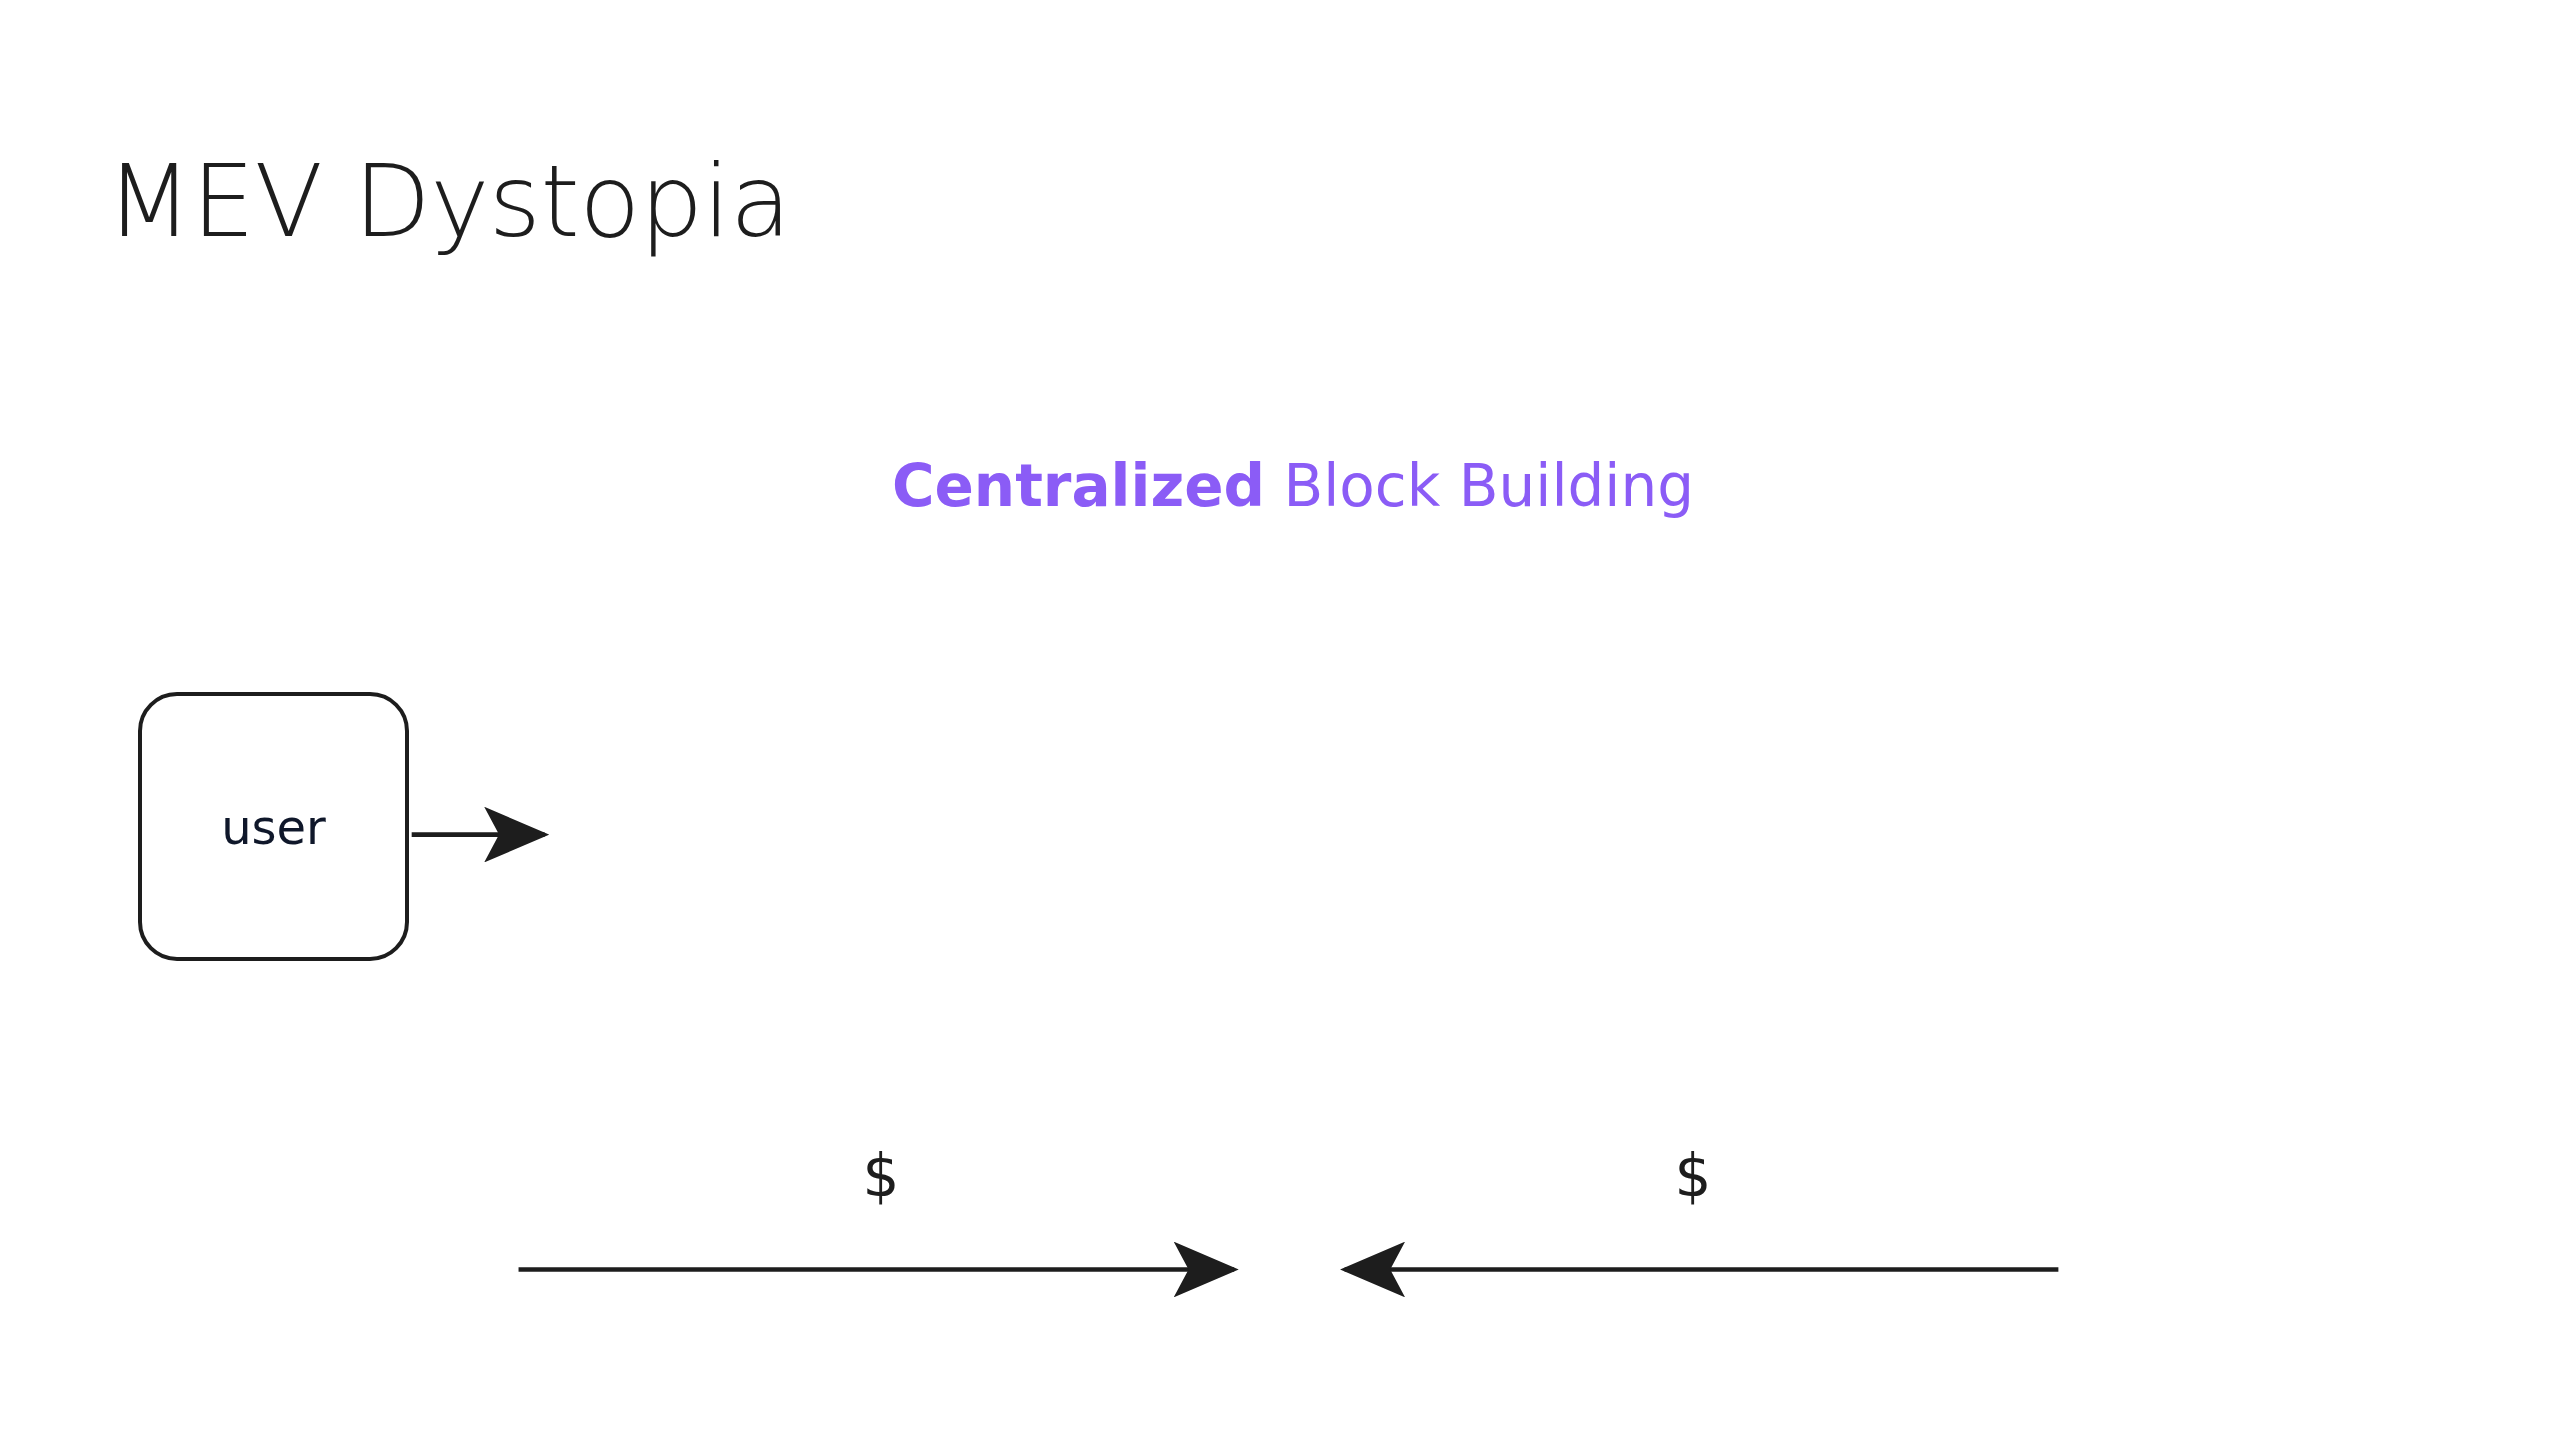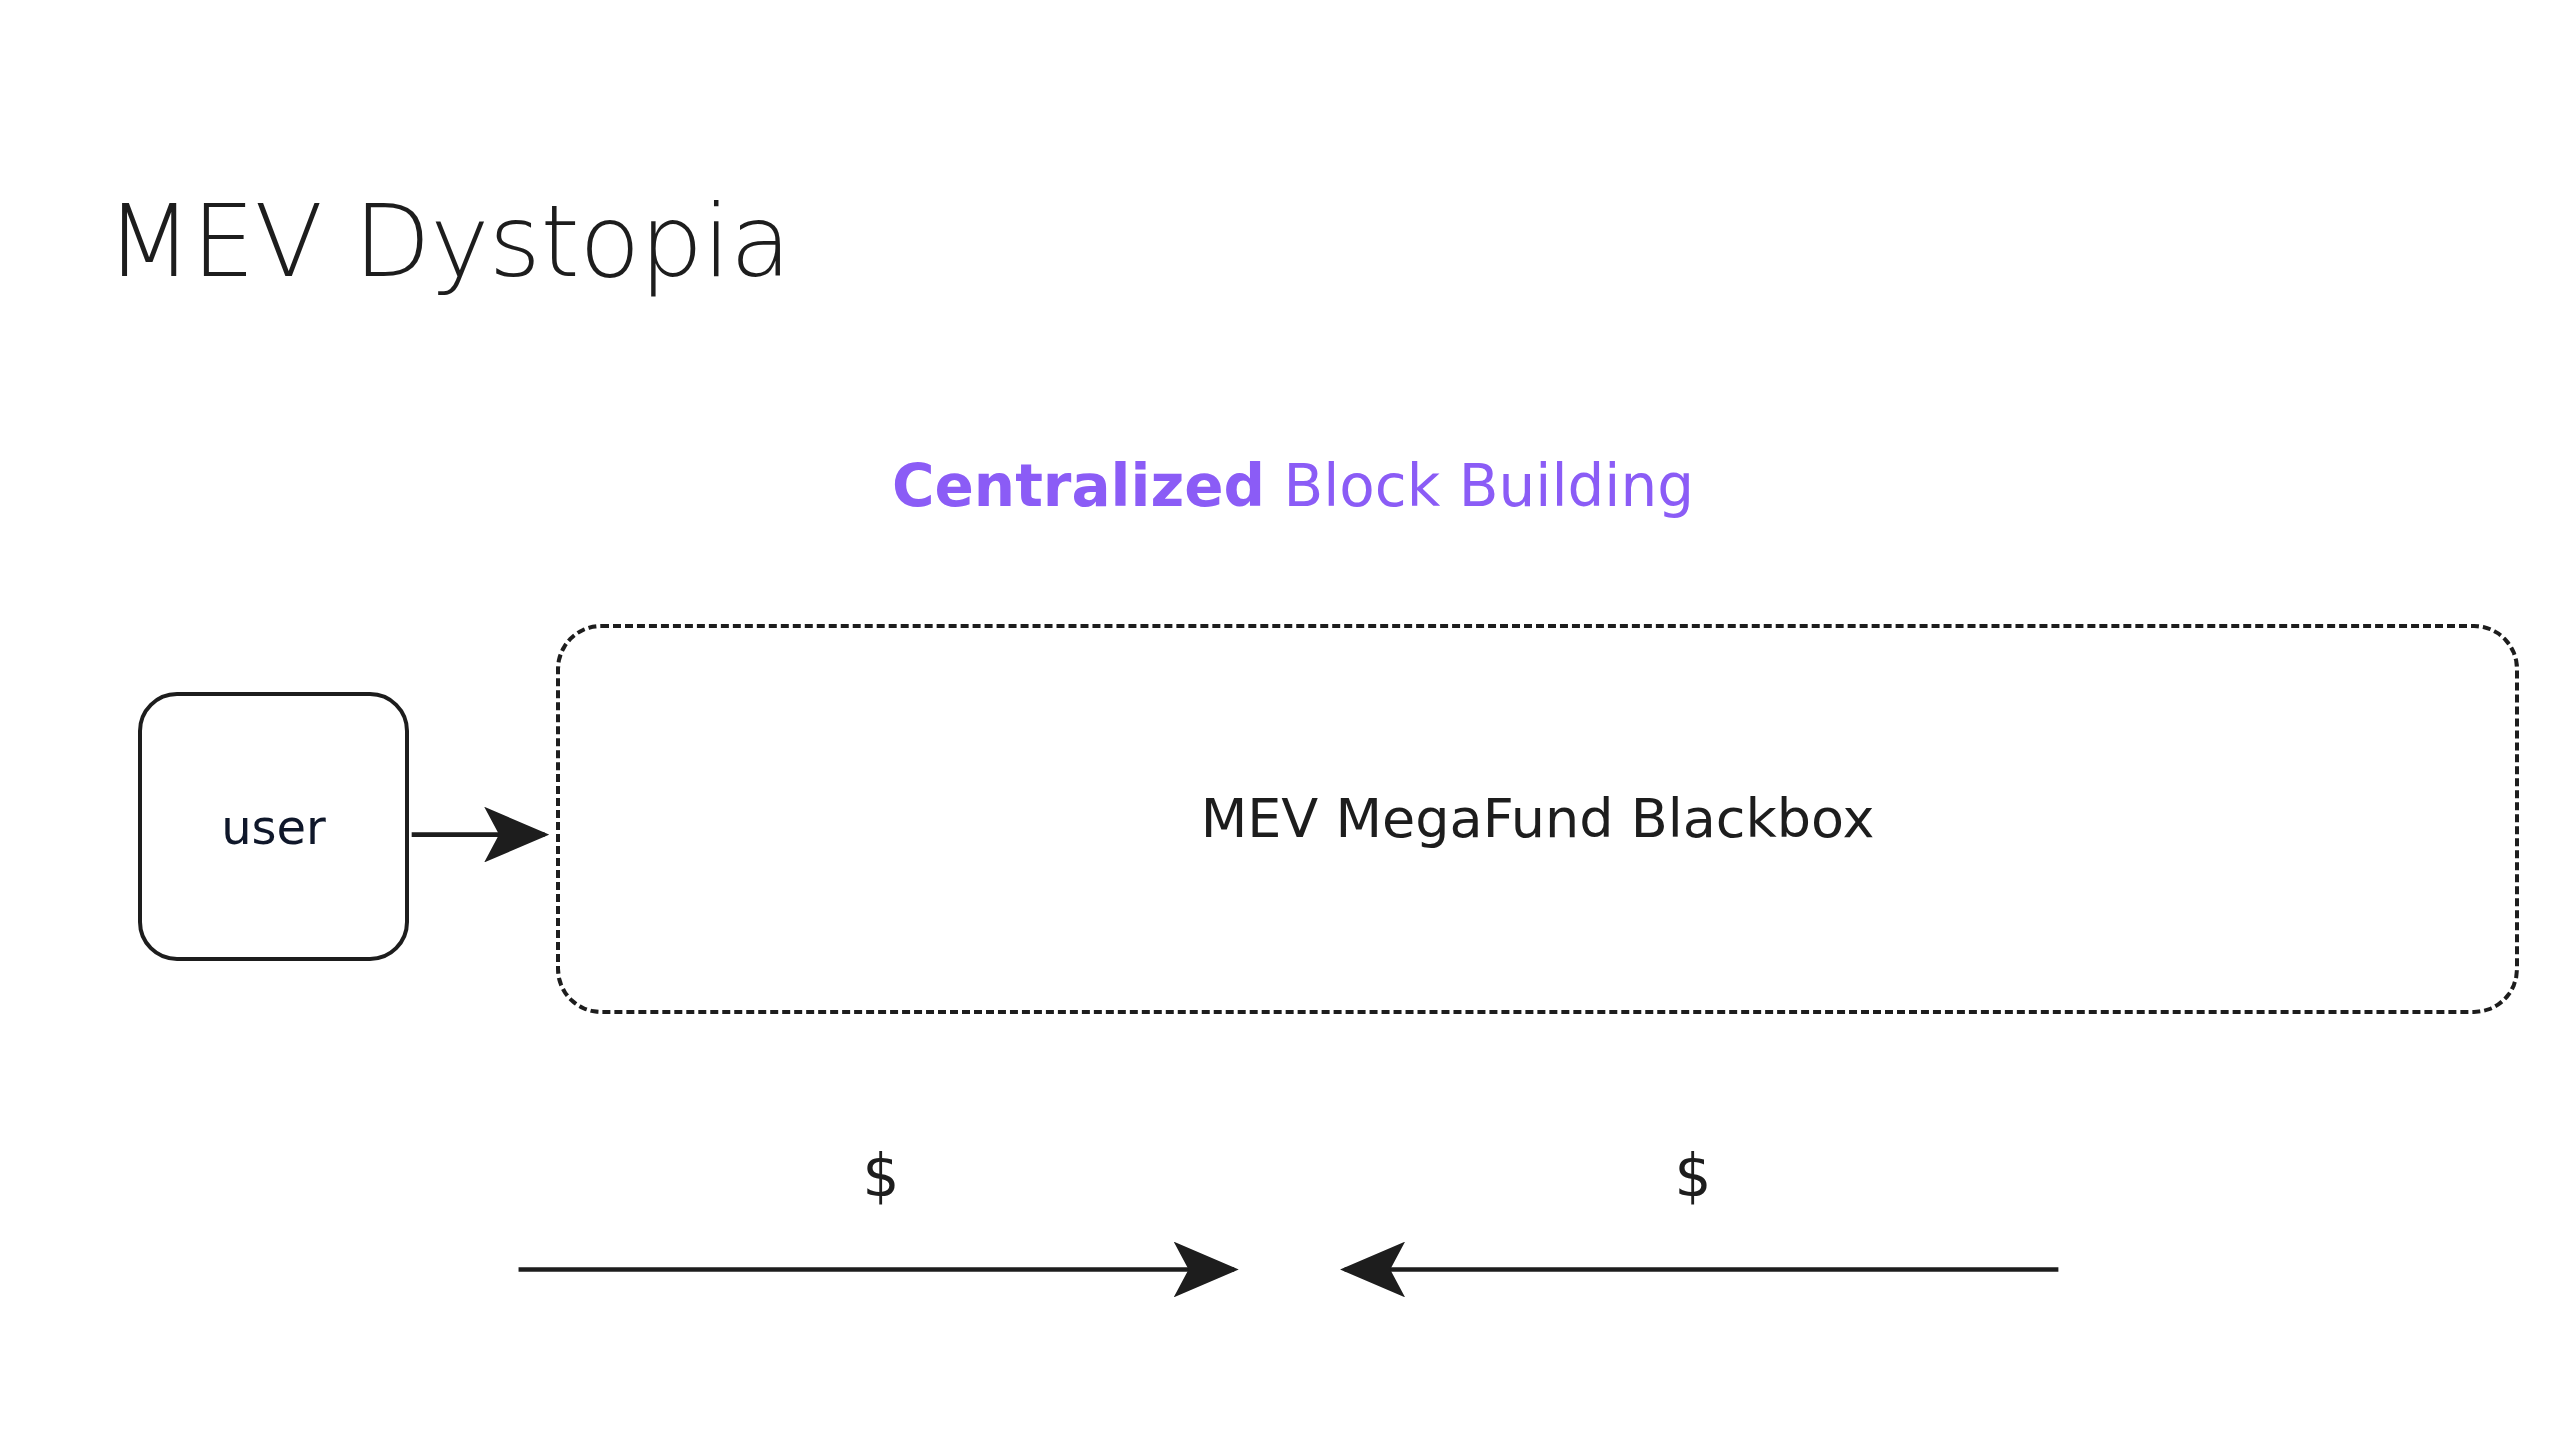--- a/index.html
+++ b/index.html
@@ -29,21 +29,20 @@
   .slide-title {
     position: absolute;
     left: 106px;
     top: 149px;
     font-size: 100px;
     font-weight: 300;
     letter-spacing: -0.5px;
     line-height: 1.05;
     white-space: nowrap;
     color: #1d1d1d;
-    margin-top: 40px;
   }
 
   
   .section-heading {
     position: absolute;
     left: 556px;
     top: 453px;
     width: 1474px;
     text-align: center;
     font-size: 58px;
@@ -132,23 +131,20 @@
   <div class="slide-title">MEV Dystopia</div>
 
   <div class="section-heading">
     <span class="hl">Centralized</span><span> Block Building</span>
   </div>
 
   <div class="user-node">
     <span class="user-node-label">user</span>
   </div>
 
-  <div class="blackbox">
-    <span class="blackbox-label">MEV MegaFund Blackbox</span>
-  </div>
 
   <svg class="connectors" viewBox="0 0 2772 1558" width="2576" height="1448">
     <defs>
       <marker id="arrow-right" markerWidth="14" markerHeight="12" refX="13" refY="6" orient="auto" markerUnits="strokeWidth">
         <path d="M0,0 L14,6 L0,12 L3.2,6 Z" fill="#1d1d1d"></path>
       </marker>
       <marker id="arrow-left" markerWidth="14" markerHeight="12" refX="13" refY="6" orient="auto" markerUnits="strokeWidth">
         <path d="M0,0 L14,6 L0,12 L3.2,6 Z" fill="#1d1d1d"></path>
       </marker>
     </defs>

